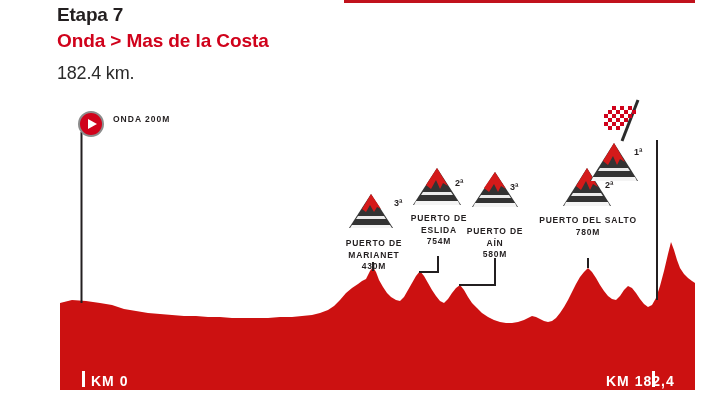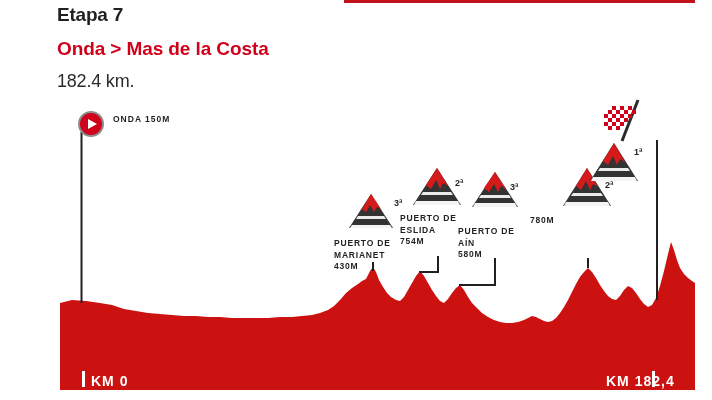--- a/index.html
+++ b/index.html
@@ -17,21 +17,21 @@
   }
 
   
   .header{position:absolute;left:57px;top:4px;}
   .h-stage{
     font-size:19px;font-weight:bold;color:#231f20;letter-spacing:-0.2px;
     line-height:22px;
   }
   .h-route{
     font-size:19px;font-weight:bold;color:#d0021b;letter-spacing:-0.1px;
-    line-height:25px;margin-top:10px;
+    line-height:25px;margin-top:2px;
   }
   .h-dist{
     font-size:18px;font-weight:normal;color:#2b2b2b;letter-spacing:-0.2px;
     line-height:23px;margin-top:9px;
   }
 
   
   .profile-svg{position:absolute;left:0;top:0;width:712px;height:400px;}
 
   
@@ -57,21 +57,21 @@
   
   .finish-label{
     position:absolute;left:505px;top:112px;width:105px;
     text-align:right;
     font-size:8.5px;font-weight:bold;color:#231f20;
     letter-spacing:1px;line-height:12px;
   }
 
   
   .climb-label{
-    position:absolute;text-align:left;
+    position:absolute;text-align:center;
     font-size:8.5px;font-weight:bold;color:#231f20;
     letter-spacing:0.8px;line-height:11.5px;
     white-space:nowrap;
   }
   .climb-label .ln{display:block;}
 
   
   .km-tick{
     position:absolute;width:2.5px;background:#ffffff;
   }
@@ -195,21 +195,21 @@
     <text x="510" y="190" font-family="Liberation Sans, sans-serif" font-size="9" font-weight="bold" fill="#231f20">3ª</text>
     <text x="605" y="188" font-family="Liberation Sans, sans-serif" font-size="9" font-weight="bold" fill="#231f20">2ª</text>
     <text x="634" y="155" font-family="Liberation Sans, sans-serif" font-size="9" font-weight="bold" fill="#231f20">1ª</text>
   </svg>
 
   <div class="start-marker">
     <div class="tri"></div>
   </div>
   <div class="start-label">
     <span class="ln">ONDA</span>
-    <span class="ln">150M</span>
+    <span class="ln">200M</span>
   </div>
 
 
   <div class="climb-label" style="left:334px;top:238px;width:80px;">
     <span class="ln">PUERTO DE</span>
     <span class="ln">MARIANET</span>
     <span class="ln">430M</span>
   </div>
 
   <div class="climb-label" style="left:400px;top:213px;width:78px;">
@@ -218,20 +218,21 @@
     <span class="ln">754M</span>
   </div>
 
   <div class="climb-label" style="left:458px;top:226px;width:74px;">
     <span class="ln">PUERTO DE</span>
     <span class="ln">AÍN</span>
     <span class="ln">580M</span>
   </div>
 
   <div class="climb-label" style="left:530px;top:215px;width:116px;">
+    <span class="ln">PUERTO DEL SALTO</span>
     <span class="ln">780M</span>
   </div>
 
   <div class="km-tick" style="left:82px;top:371px;height:16px;"></div>
   <div class="km-text" style="left:91px;top:376px;">KM 0</div>
 
   <div class="km-tick" style="left:652px;top:371px;height:16px;"></div>
   <div class="km-text" style="left:606px;top:376px;">KM 182,4</div>
 
 </div>

